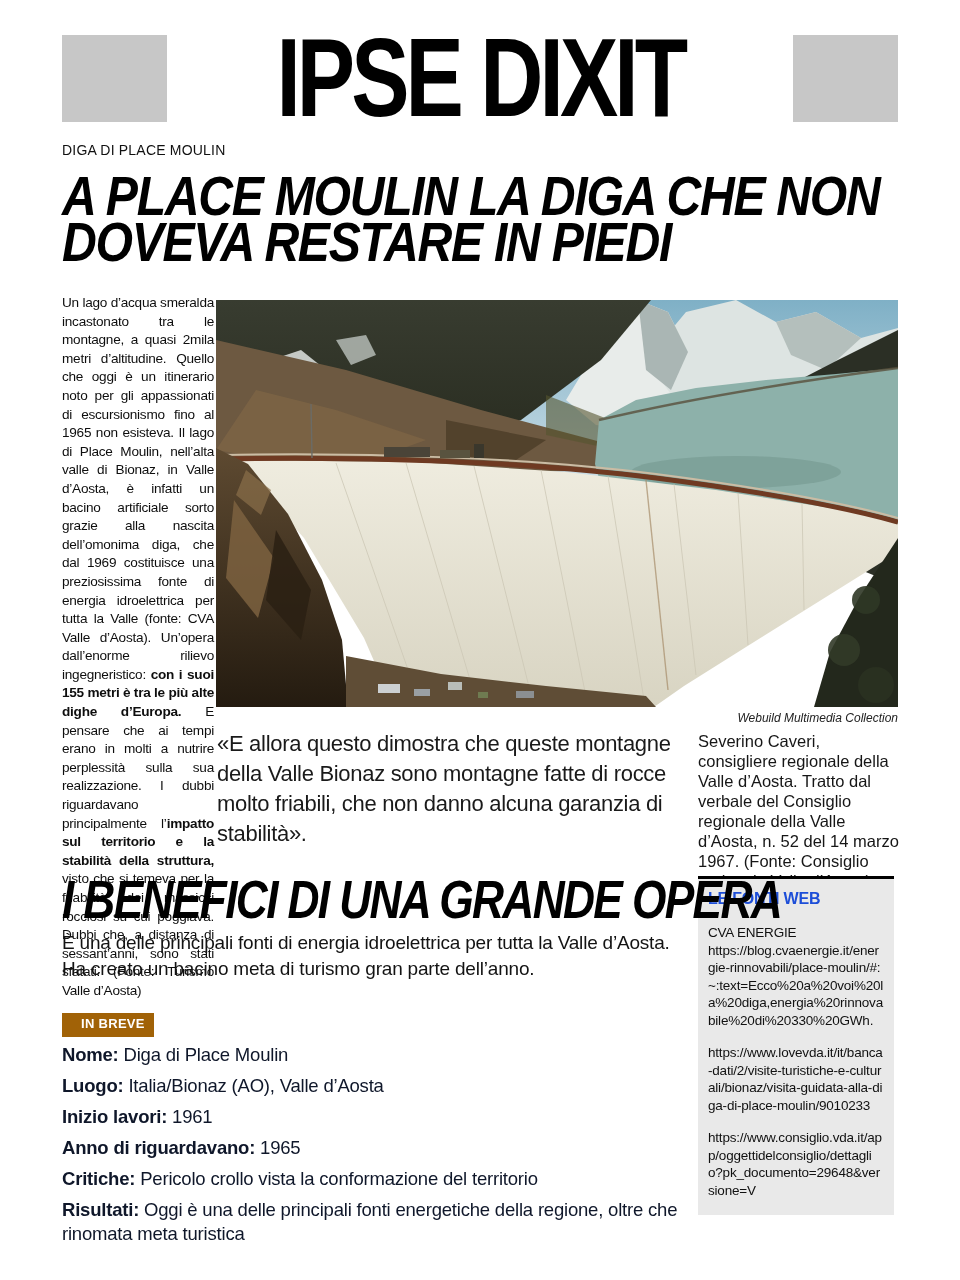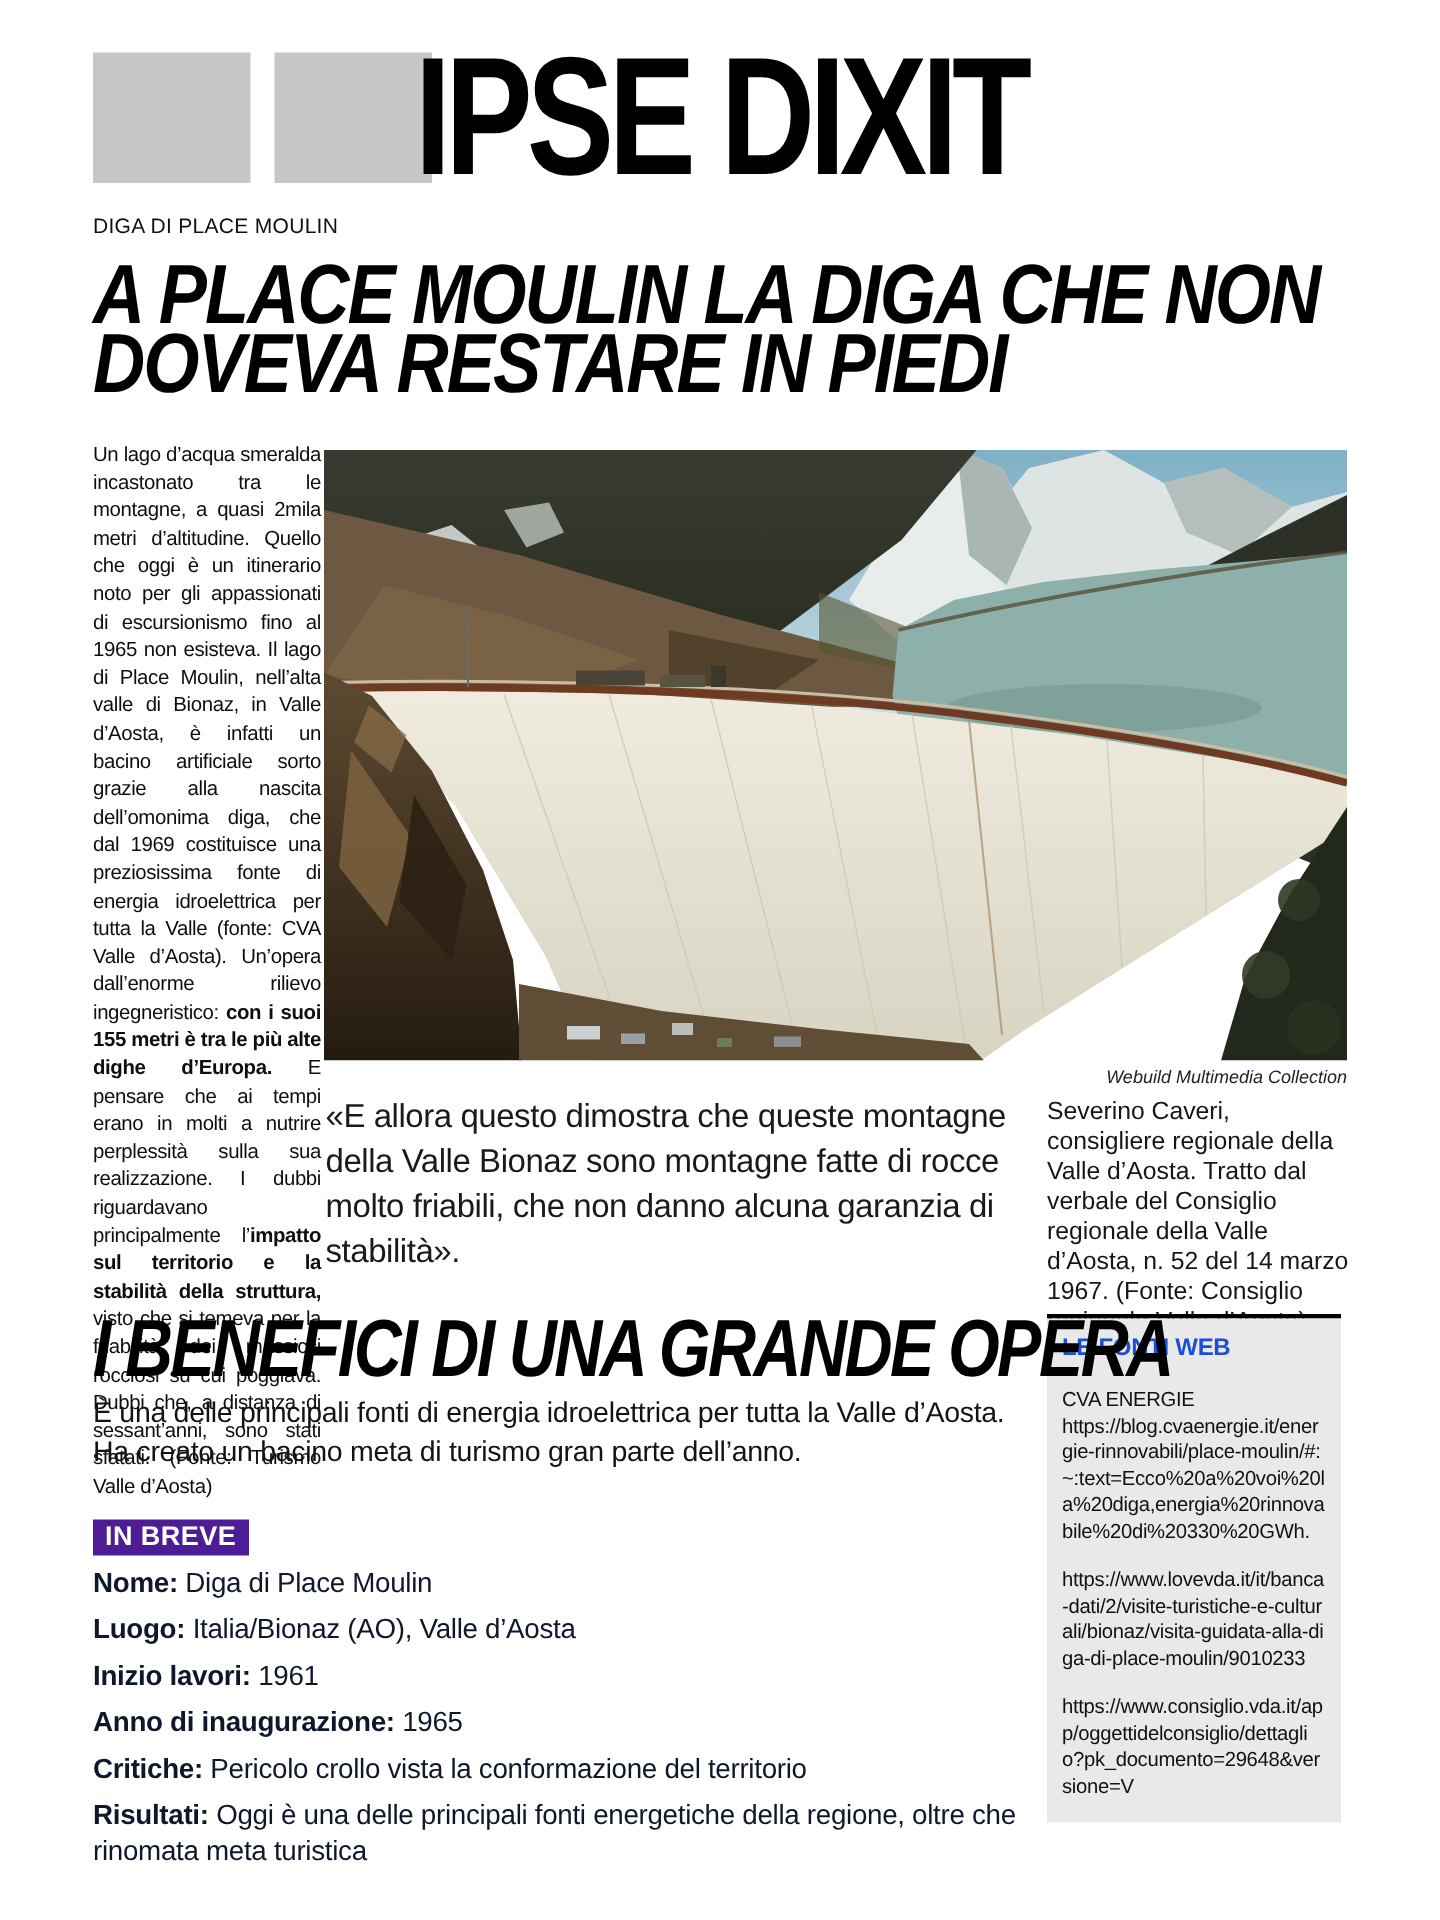--- a/index.html
+++ b/index.html
@@ -5,21 +5,21 @@
   html,body{margin:0;padding:0;}
   body{
     width:960px;height:1280px;position:relative;overflow:hidden;
     background:#ffffff;color:#111;
     font-family:"Liberation Sans", sans-serif;
     -webkit-font-smoothing:antialiased;
   }
   .abs{position:absolute;}
 
   
-  #masthead-row{left:62px;top:35px;width:836px;height:87px;display:flex;gap:16px;}
+  #masthead-row{left:62px;top:35px;width:836px;height:87px;display:flex;justify-content:space-between;gap:16px;}
   .gray-square{width:105px;height:87px;background:#c7c7c7;}
   #masthead-title-wrap{position:absolute;left:0;right:0;top:0;height:87px;text-align:center;}
   #masthead-title{
     display:inline-block;font-weight:bold;font-size:112px;line-height:86px;
     letter-spacing:-5px;transform:scaleX(0.78);transform-origin:50% 50%;
     white-space:nowrap;color:#000;
   }
 
   
   #kicker{left:62px;top:142px;font-size:14px;letter-spacing:.2px;color:#101010;}
@@ -62,23 +62,23 @@
 
   
   #benefits-title{left:62px;top:872px;
     font-style:italic;font-weight:bold;font-size:54px;line-height:54px;
     letter-spacing:-2px;white-space:nowrap;color:#000;
     transform:scaleX(0.82);transform-origin:0 50%;}
   #benefits-text{left:62px;top:930px;width:634px;
     font-size:19px;line-height:26px;letter-spacing:-.2px;color:#131313;}
 
   
-  #inbreve-label{left:62px;top:1013px;background:#4c1d95;color:#fff;
-    font-weight:bold;font-size:18px;line-height:16.5px;
-    padding:3px 9px 4px 8px;letter-spacing:.3px;}
+  #inbreve-label{left:62px;top:1013px;background:#a16207;color:#fff;
+    font-weight:bold;font-size:13px;line-height:16.5px;
+    padding:3px 9px 4px 19px;letter-spacing:.3px;}
   #briefs{left:62px;top:1043px;width:630px;}
   .brief-item{font-size:18.5px;line-height:24px;letter-spacing:-.2px;
     margin-bottom:7px;color:#0f172a;}
   .brief-label{font-weight:bold;}
 </style>
 </head>
 <body>
 
 <div class="abs" id="masthead-row">
   <div class="gray-square"></div>
@@ -203,16 +203,16 @@
 </div>
 
 <div class="abs" id="benefits-title">I BENEFICI DI UNA GRANDE OPERA</div>
 <div class="abs" id="benefits-text">È una delle principali fonti di energia idroelettrica per tutta la Valle d’Aosta. Ha creato un bacino meta di turismo gran parte dell’anno.</div>
 
 <div class="abs" id="inbreve-label">IN BREVE</div>
 <div class="abs" id="briefs">
   <div class="brief-item"><span class="brief-label">Nome:</span> <span>Diga di Place Moulin</span></div>
   <div class="brief-item"><span class="brief-label">Luogo:</span> <span>Italia/Bionaz (AO), Valle d’Aosta</span></div>
   <div class="brief-item"><span class="brief-label">Inizio lavori:</span> <span>1961</span></div>
-  <div class="brief-item"><span class="brief-label">Anno di inaugurazione:</span> <span>1965</span></div>
+  <div class="brief-item"><span class="brief-label">Anno di riguardavano:</span> <span>1965</span></div>
   <div class="brief-item"><span class="brief-label">Critiche:</span> <span>Pericolo crollo vista la conformazione del territorio</span></div>
   <div class="brief-item"><span class="brief-label">Risultati:</span> <span>Oggi è una delle principali fonti energetiche della regione, oltre che rinomata meta turistica</span></div>
 </div>
 
 </body></html>

